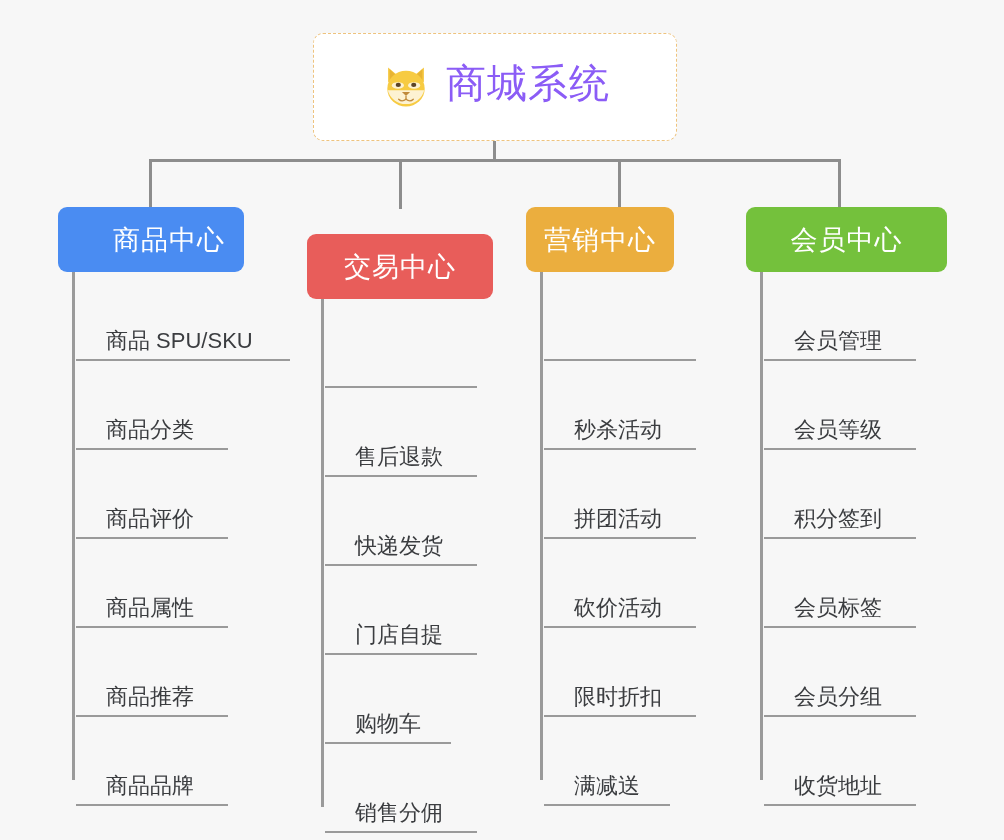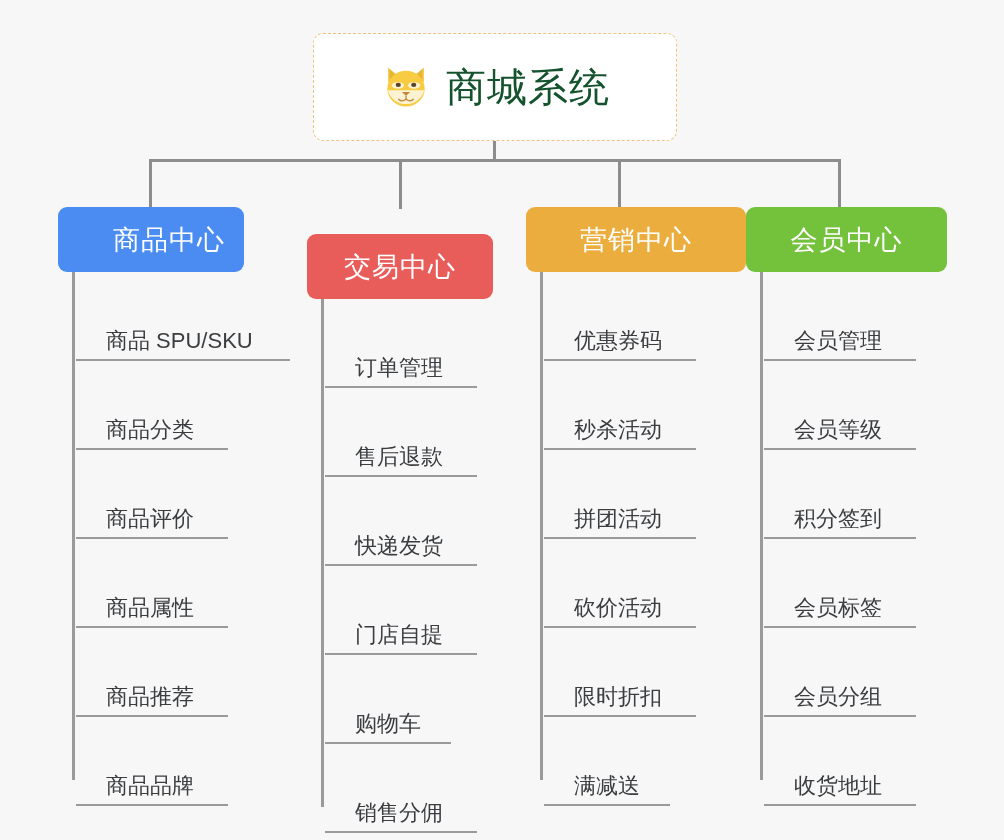--- a/index.html
+++ b/index.html
@@ -39,23 +39,24 @@
   }
   .root-emoji {
     width: 52px;
     height: 52px;
     display: block;
     flex: 0 0 auto;
   }
   .root-title {
     font-size: 40px;
     line-height: 1;
-    color: #14532d;
+    color: #8b5cf6;
     letter-spacing: 1px;
     white-space: nowrap;
+    font-family: Liberation Mono, monospace;
   }
 
   
   .conn {
     position: absolute;
     background: #8d8d8d;
   }
   .conn-root-stem {
     left: 493px;
     top: 141px;
@@ -95,21 +96,21 @@
     display: flex;
     align-items: center;
     justify-content: center;
     color: #ffffff;
     font-size: 27px;
     letter-spacing: 1px;
     white-space: nowrap;
   }
   .col-1 .cat-box { width: 186px; }
   .col-2 .cat-box { width: 186px; }
-  .col-3 .cat-box { width: 220px; }
+  .col-3 .cat-box { width: 148px; }
   .col-4 .cat-box { width: 201px; }
 
   
   .branch {
     position: relative;
     margin-left: 14px;
     padding-left: 4px;
   }
   .branch-stem {
     position: absolute;
@@ -209,21 +210,20 @@
     </div>
   </div>
 
   <div class="column col-2">
     <div class="cat-box" style="background: rgb(232, 93, 90);">
       <span>交易中心</span>
     </div>
     <div class="branch">
       <div class="branch-stem"></div>
       <div class="leaf">
-        <span class="leaf-label">订单管理</span>
         <span class="leaf-rule w-medium"></span>
       </div>
       <div class="leaf">
         <span class="leaf-label">售后退款</span>
         <span class="leaf-rule w-medium"></span>
       </div>
       <div class="leaf">
         <span class="leaf-label">快递发货</span>
         <span class="leaf-rule w-medium"></span>
       </div>
@@ -242,21 +242,20 @@
     </div>
   </div>
 
   <div class="column col-3">
     <div class="cat-box" style="background: rgb(235, 174, 62);">
       <span>营销中心</span>
     </div>
     <div class="branch">
       <div class="branch-stem"></div>
       <div class="leaf">
-        <span class="leaf-label">优惠券码</span>
         <span class="leaf-rule w-medium"></span>
       </div>
       <div class="leaf">
         <span class="leaf-label">秒杀活动</span>
         <span class="leaf-rule w-medium"></span>
       </div>
       <div class="leaf">
         <span class="leaf-label">拼团活动</span>
         <span class="leaf-rule w-medium"></span>
       </div>

